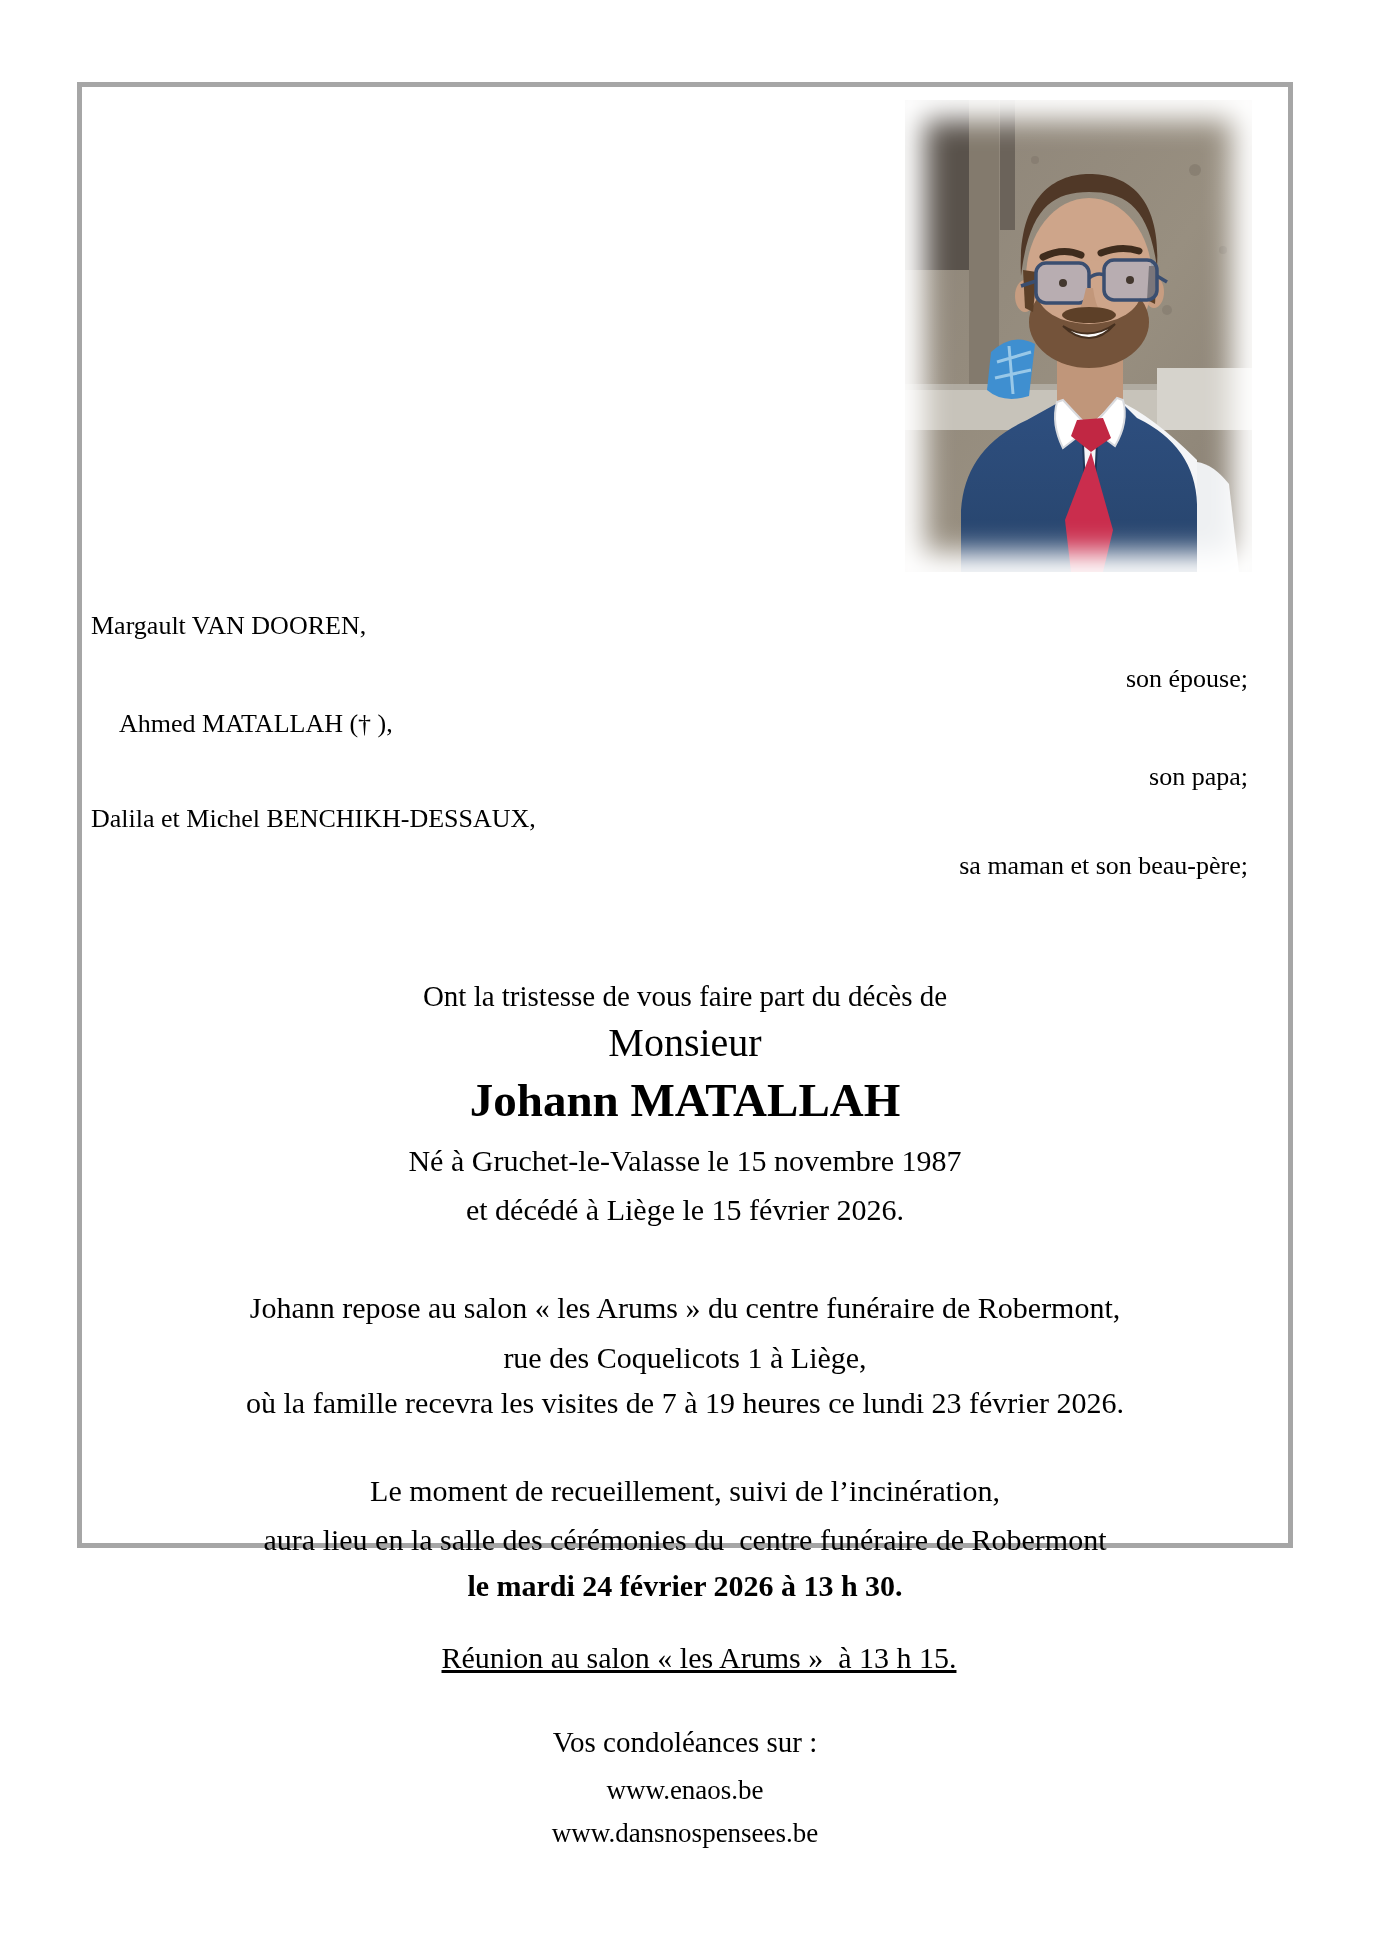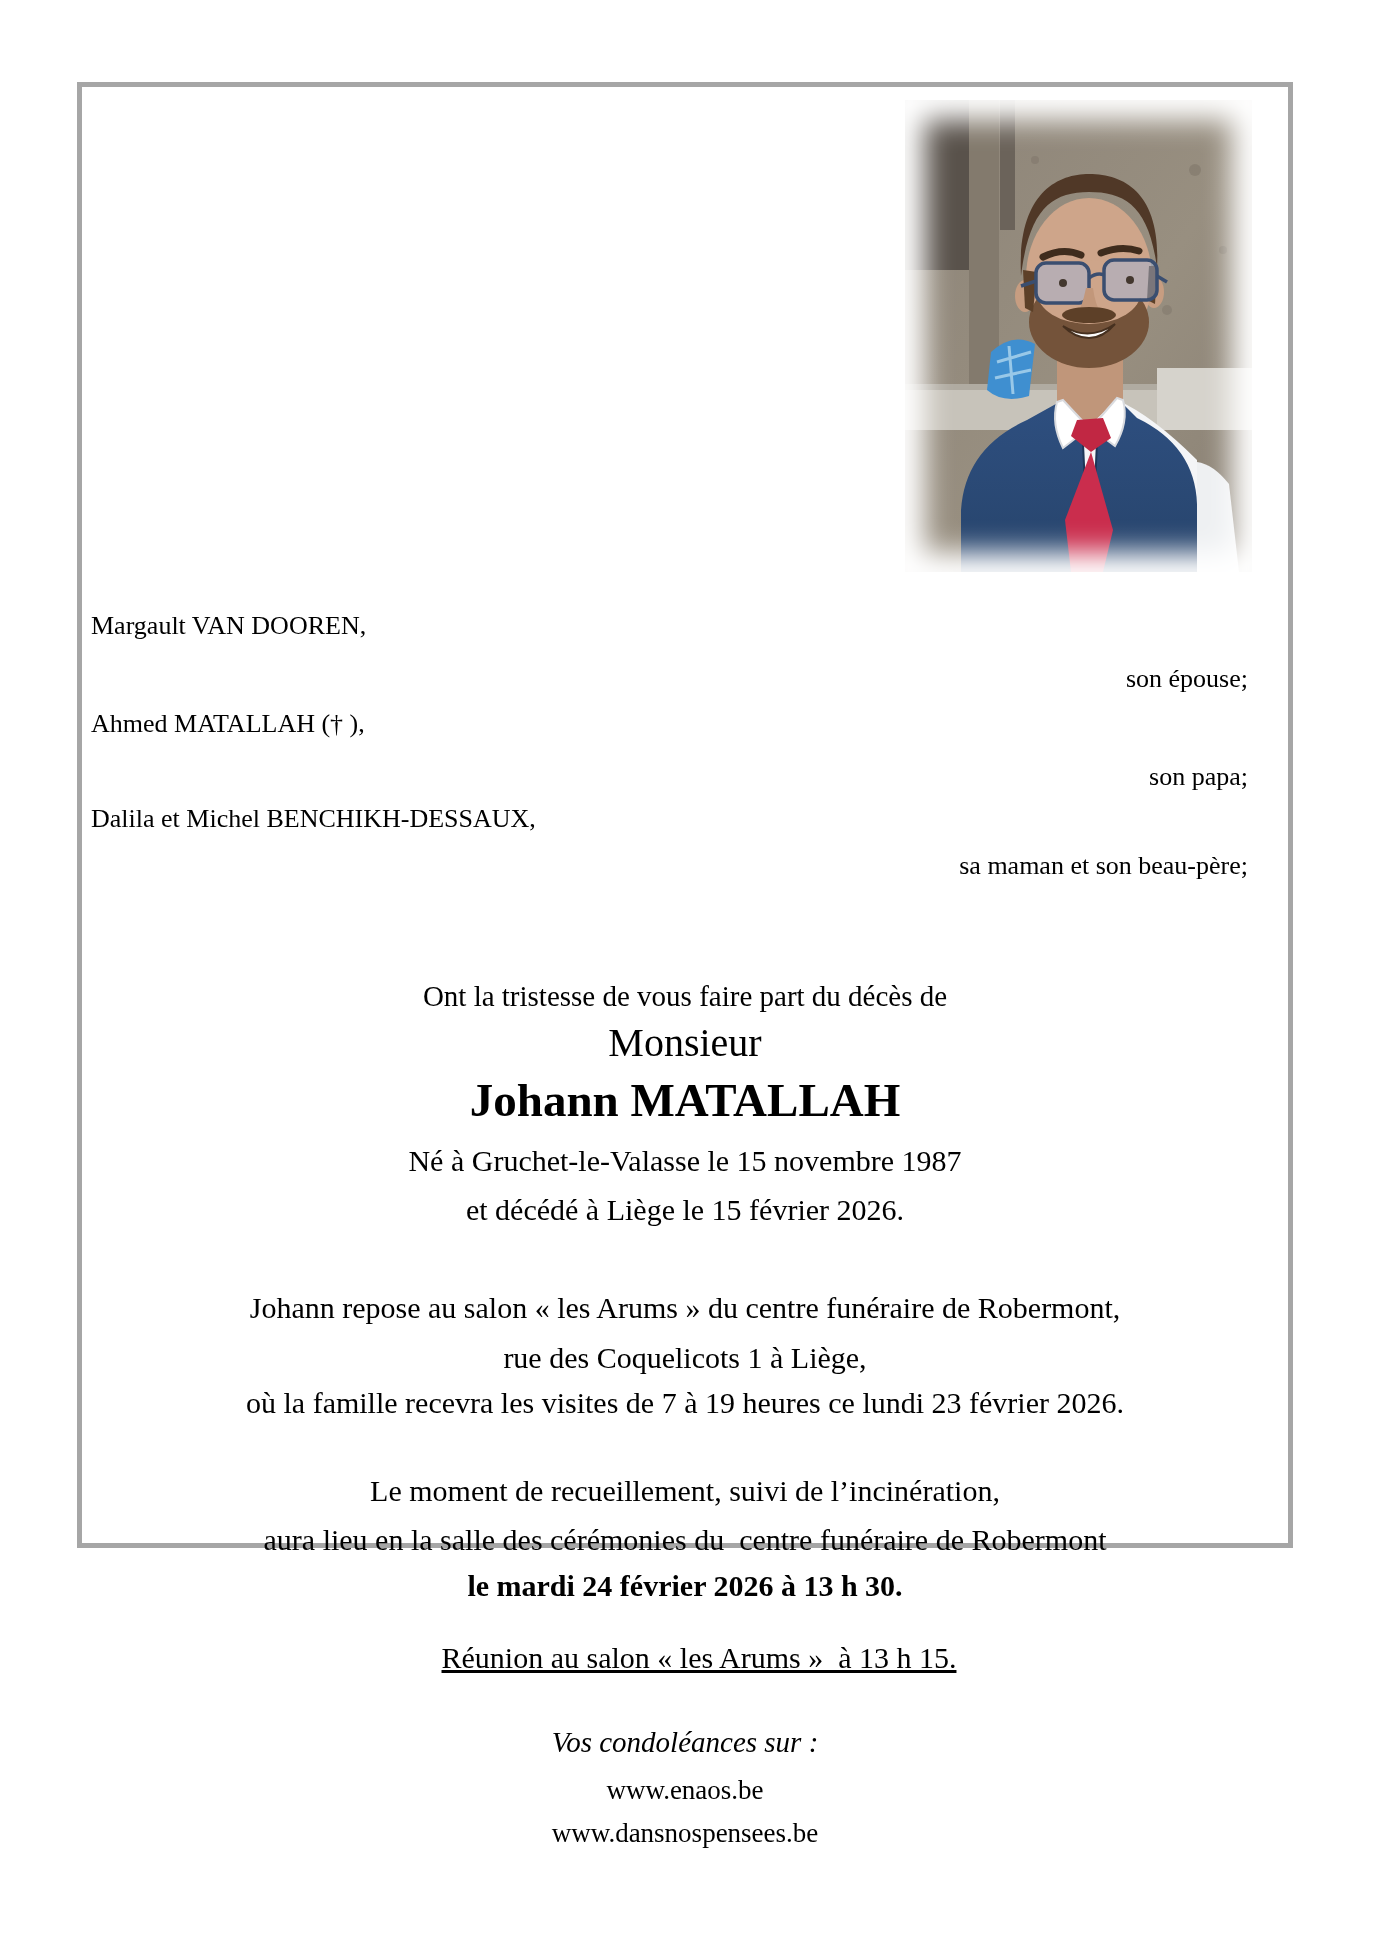--- a/index.html
+++ b/index.html
@@ -14,26 +14,26 @@
   .l{position:absolute;left:0;right:0;white-space:pre-wrap;line-height:1.12;}
   .name{text-align:left;padding-left:9px;font-size:26px;}
   .rel{text-align:right;padding-right:40px;font-size:26px;}
   .c{text-align:center;}
   .s29{font-size:29px;}
   .s30{font-size:30px;}
   .monsieur{font-size:40px;}
   .deceased{font-size:47px;font-weight:700;}
   .bold{font-weight:700;}
   .und{text-decoration:underline;padding-left:28px;}
-  .it{font-style:italic;}
+  .it{}
   .s27{font-size:27px;}
 
   
   .f0{top:524px;} .r0{top:577px;}
-  .f1{top:622px;} .r1{top:675px;}
+  .f1{top:622px;margin-left:28px;} .r1{top:675px;}
   .f2{top:717px;} .r2{top:764px;}
 
   
   .t-ont{top:893px;}
   .t-monsieur{top:934px;}
   .t-johann{top:987px;}
   .t-birth{top:1057px;}
   .t-death{top:1106px;text-align:center;}
   .t-v1{top:1204px;}
   .t-v2{top:1254px;}

